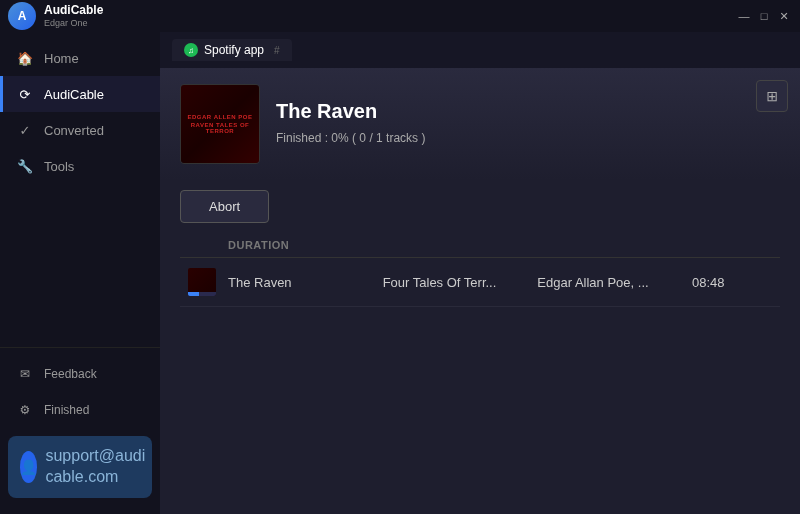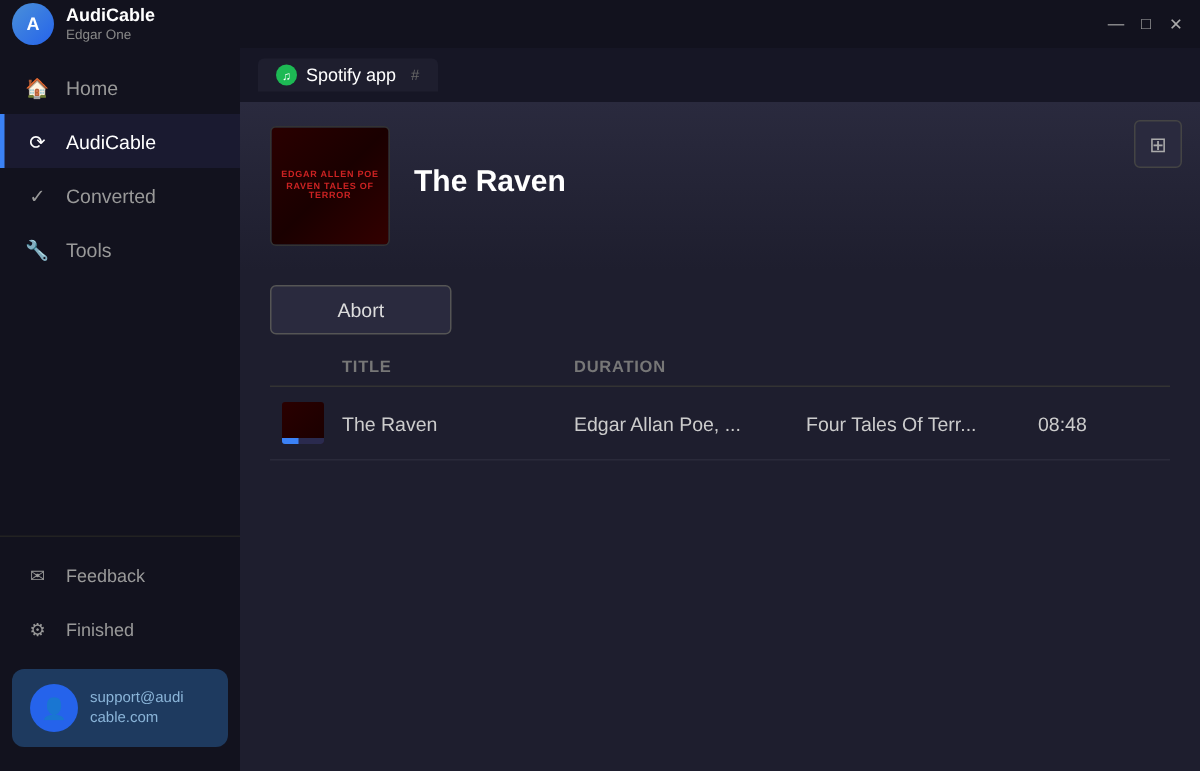--- a/index.html
+++ b/index.html
@@ -123,21 +123,21 @@
       width: 32px;
       height: 32px;
       border-radius: 50%;
       background: #2563eb;
       display: flex;
       align-items: center;
       justify-content: center;
       color: white;
       font-size: 14px;
     }
-    .user-email { font-size: 10px; color: #8ab4d8; line-height: 1.3; }
+    .user-email { font-size: 16px; color: #8ab4d8; line-height: 1.3; }
 
     
     .content {
       flex: 1;
       background: #1e1e2e;
       display: flex;
       flex-direction: column;
       overflow: hidden;
     }
 
@@ -258,21 +258,21 @@
       height: 14px;
       border: 1px solid #555;
       background: transparent;
       border-radius: 2px;
       flex-shrink: 0;
     }
     .abort-btn {
       background: #2a2a3e;
       border: 1px solid #555;
       color: #ddd;
-      padding: 8px 44px;
+      padding: 8px 28px;
       border-radius: 4px;
       font-size: 13px;
       cursor: pointer;
     }
 
     
     .track-table {
       flex: 1;
       overflow-y: auto;
       padding: 0 20px;
@@ -394,41 +394,41 @@
 
     <div class="now-playing">
       <div class="album-art">
         <div class="album-art-inner">
           <div class="album-text-line">EDGAR ALLEN POE</div>
           <div class="album-text-line">RAVEN TALES OF TERROR</div>
         </div>
       </div>
       <div class="track-info">
         <div class="track-title">The Raven</div>
+        <div class="track-status">Finished : 0% ( 0 / 1 tracks )</div>
       </div>
       <div class="corner-btn">⊞</div>
     </div>
 
     <div class="controls-row">
       <button class="abort-btn">Abort</button>
     </div>
 
     <div class="track-table">
       <div class="table-header">
         <div></div>
-        <div>TITLE</div>
         <div>DURATION</div>
       </div>
       <div class="table-row">
         <div class="row-thumb">
           <div class="row-thumb-bar">
             <div class="row-thumb-bar-fill"></div>
           </div>
         </div>
         <div>The Raven</div>
+        <div>Four Tales Of Terr...</div>
         <div>Edgar Allan Poe, ...</div>
-        <div>Four Tales Of Terr...</div>
         <div>08:48</div>
       </div>
     </div>
 
   </div>
 </div>
 
 </body></html>

